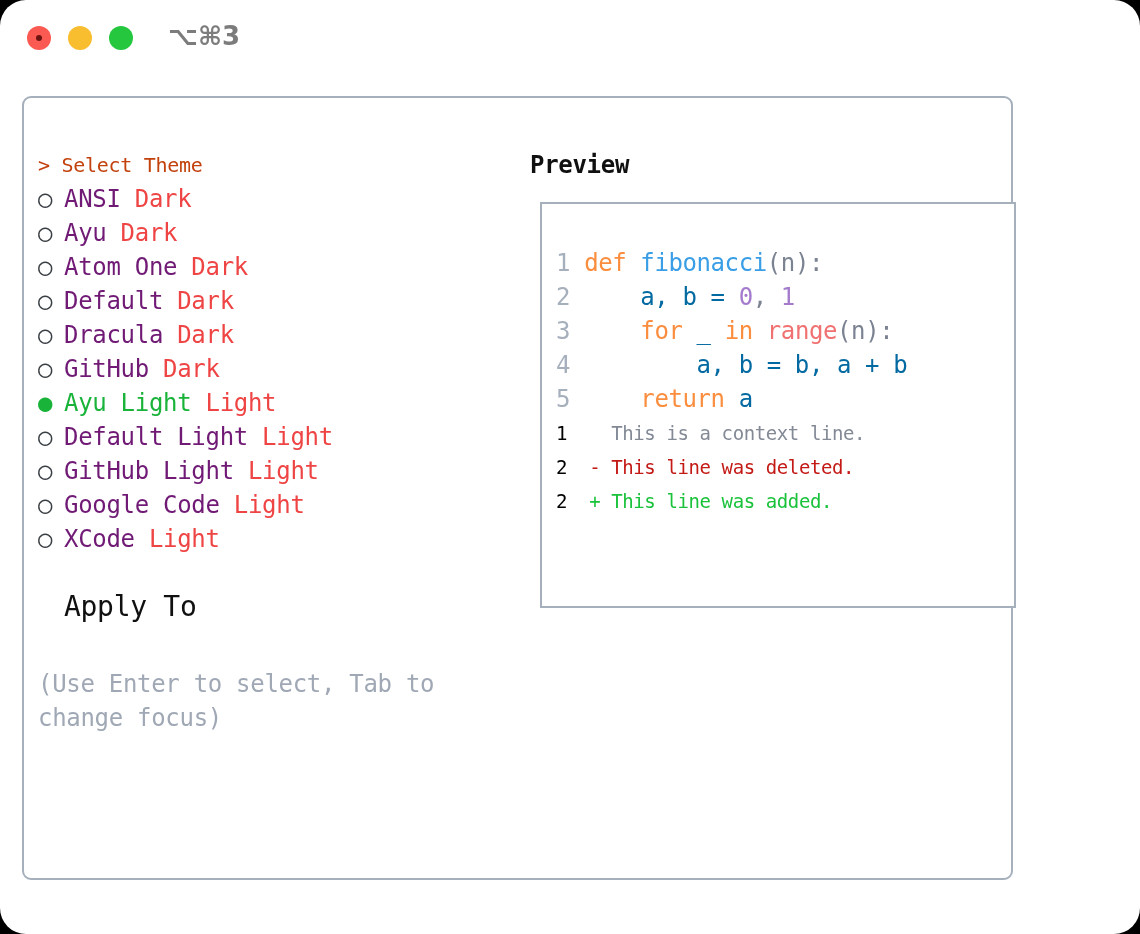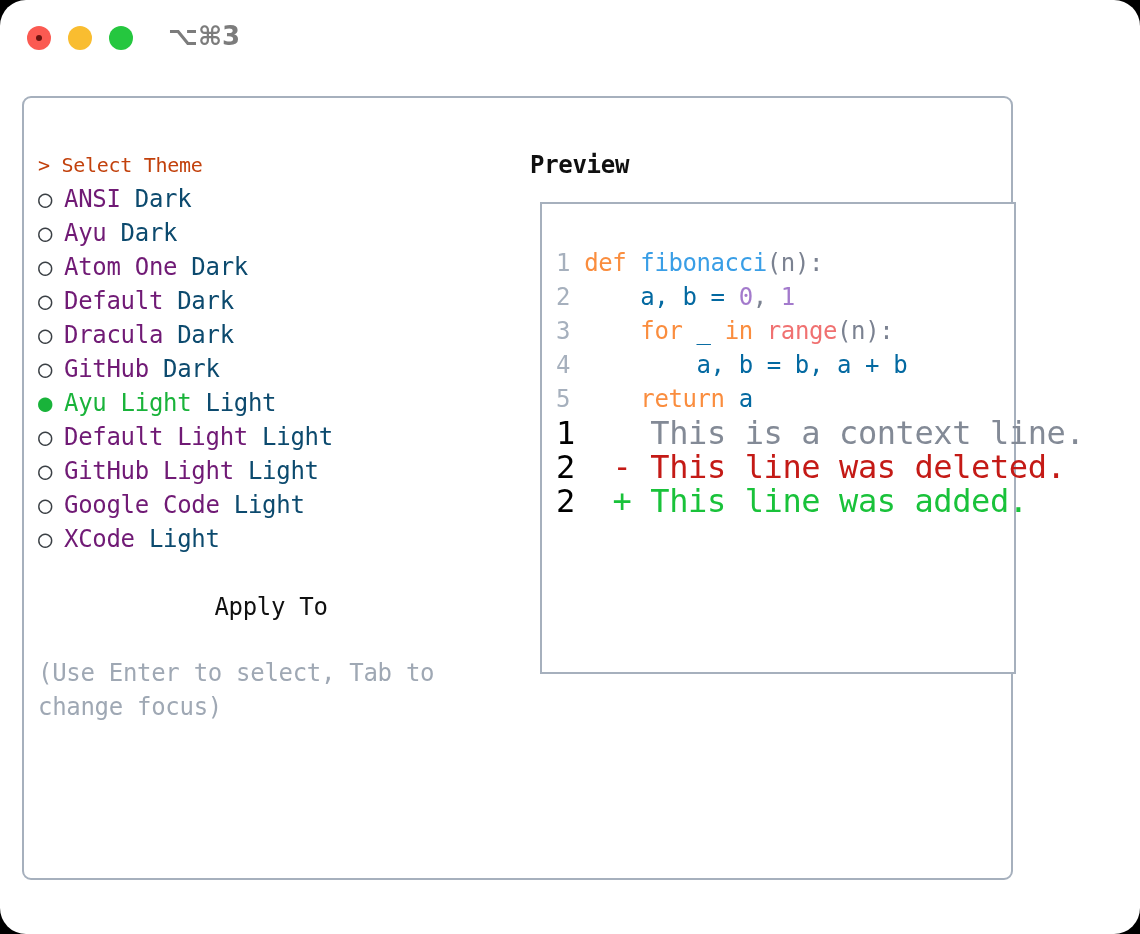--- a/index.html
+++ b/index.html
@@ -114,57 +114,56 @@
     display: block;
   }
   .bullet {
     display: inline-block;
     width: 26px;
     color: #3a3f44;
   }
   .bullet.sel { color: #19b33a; }
   .name { color: #701a75; }
   .row.selected .name { color: #19b33a; }
-  .variant { color: #0c4a6e; text-align: center; }
+  .variant { color: #ef4444; text-align: center; }
 
   .section-title {
-    font-size: 24px;
+    font-size: 28px;
     line-height: 34px;
     white-space: pre;
     color: #101010;
     padding-left: 26px;
     letter-spacing: -0.3px;
-    text-align: center;
   }
 
   .spacer-lg { height: 34px; }
 
   .hint {
-    margin-top: 32px;
+    margin-top: 43px;
     font-size: 24px;
     line-height: 34px;
     color: #9fa8b4;
     width: 400px;
     letter-spacing: -0.3px;
   }
 
   
   .preview-title {
     font-size: 24px;
     font-weight: 700;
     color: #101010;
     line-height: 34px;
     letter-spacing: -0.3px;
   }
   .preview-box {
     position: absolute;
     left: 10px;
     top: 54px;
     width: 476px;
-    height: 472px;
+    height: 406px;
     border: 2px solid #a6b0bd;
     box-sizing: border-box;
     background: #ffffff;
   }
   .code {
     position: absolute;
     left: 14px;
     top: 42px;
     font-size: 24px;
     line-height: 34px;
@@ -178,21 +177,21 @@
   .fn   { color: #399ee6; }
   .bi   { color: #f07171; }
   .num  { color: #a37acc; }
   .id   { color: #0369a1; }
   .punc { color: #7b8291; }
 
   .diff {
     position: absolute;
     left: 14px;
     top: 212px;
-    font-size: 32px;
+    font-size: 19px;
     line-height: 34px;
     white-space: pre;
     letter-spacing: -0.4px;
   }
   .ctx { color: #838a96; }
   .del { color: #c41a16; }
   .add { color: #19c23a; }
 </style>
 </head>
 <body>

